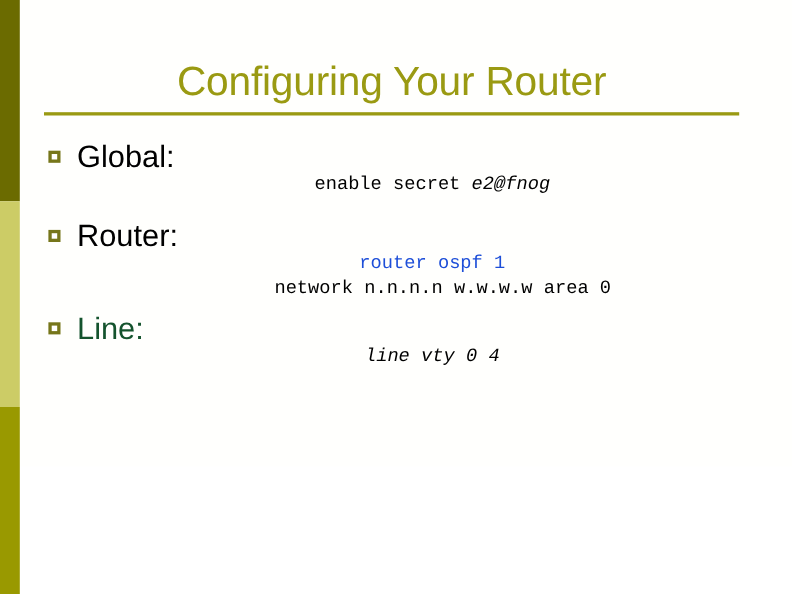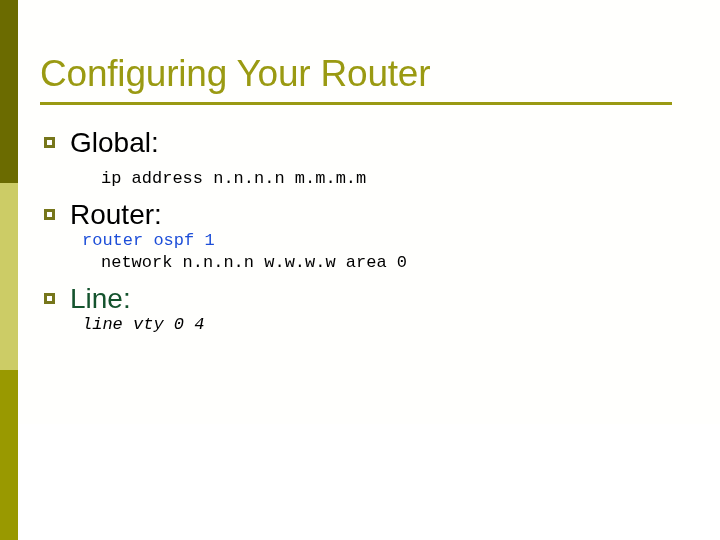--- a/index.html
+++ b/index.html
@@ -14,20 +14,21 @@
     font-family: "Liberation Sans", sans-serif;
     overflow: hidden;
   }
 
   .slide {
     position: relative;
     width: 720px;
     height: 424px;
     background: #fffffd;
     box-sizing: border-box;
+    text-align: center;
   }
 
   
   .sidebar {
     position: absolute;
     left: 0;
     top: 0;
     width: 18px;
     height: 540px;
     display: flex;
@@ -132,26 +133,26 @@
     <div class="title-rule" style="background: rgb(154, 154, 18);"></div>
   </div>
 
   <div class="body-block">
 
     <div class="bullet-group">
       <div class="bullet-row">
         <span class="bullet-marker" style="border-color: rgb(118, 118, 26);"></span>
         <span class="bullet-heading" style="color: rgb(0, 0, 0);">Global:</span>
       </div>
+      <div class="code-line" style="color: rgb(0, 0, 0);"><span>enable secret </span><span class="code-italic">e2@fnog</span></div>
     </div>
 
     <div class="gap-md"></div>
 
     <div class="bullet-group">
-      <div class="code-line indent-1" style="color: rgb(0, 0, 0);"><span>ip address n.n.n.n m.m.m.m</span></div>
     </div>
 
     <div class="gap-md"></div>
 
     <div class="bullet-group">
       <div class="bullet-row">
         <span class="bullet-marker" style="border-color: rgb(118, 118, 26);"></span>
         <span class="bullet-heading" style="color: rgb(0, 0, 0);">Router:</span>
       </div>
       <div class="code-line" style="color: #1d4ed8;"><span>router ospf 1</span></div>

